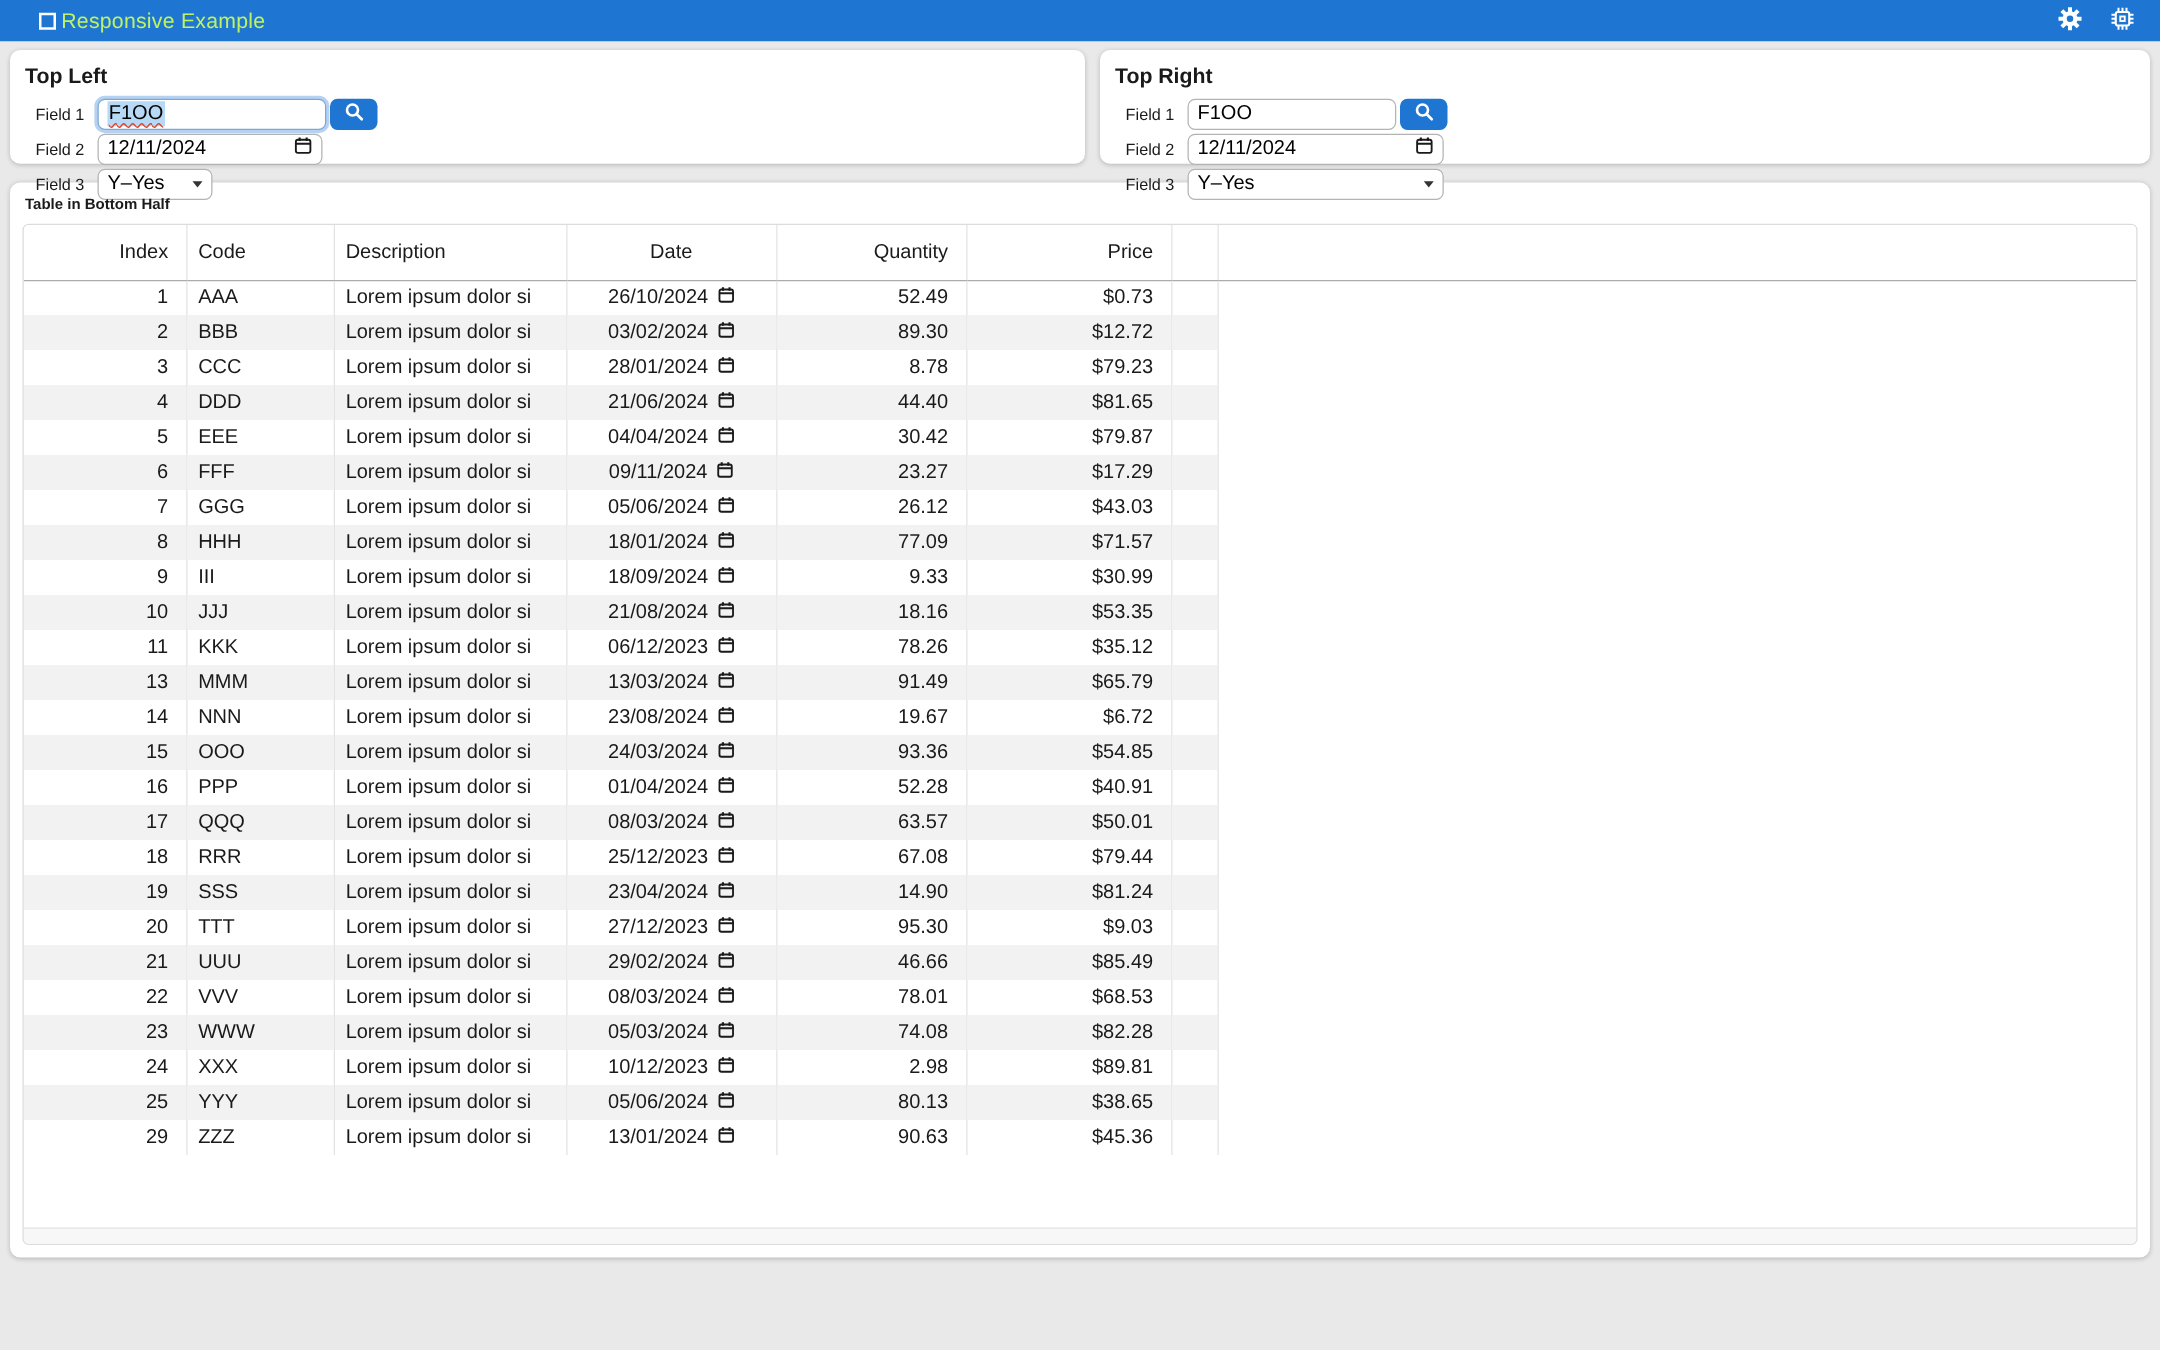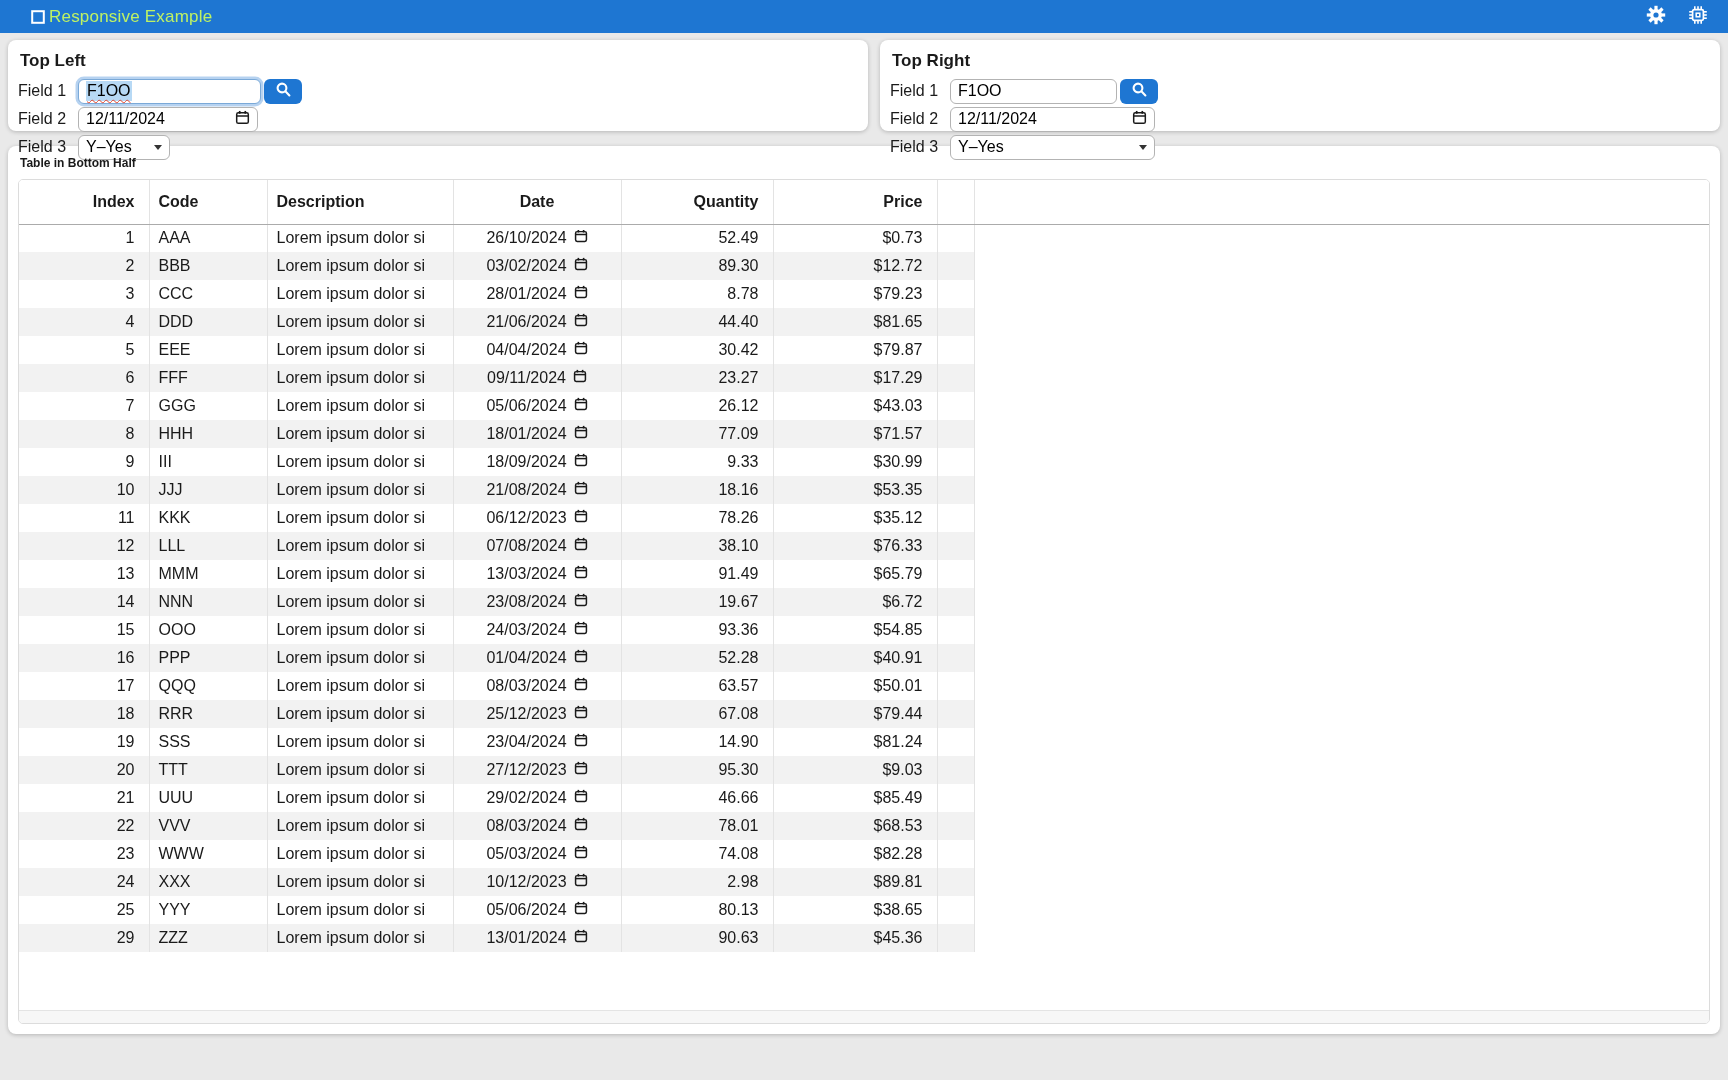--- a/index.html
+++ b/index.html
@@ -25,21 +25,21 @@
   
   .panels-row { display: flex; gap: 12px; padding: 7px 8px 0 8px; }
   .panel {
     background: #fff; border-radius: 8px; box-shadow: 0 1px 4px rgba(0,0,0,.22);
     padding: 9px 10px 10px 10px; height: 91px;
   }
   .panel.left  { width: 860px; flex: 0 0 860px; }
   .panel.right { flex: 1; }
   .panel h2 { font-size: 17px; font-weight: 700; margin: 2px 0 7px 2px; }
   .field-row { display: flex; align-items: center; margin-bottom: 2px; height: 26px; }
-  .field-row label { width: 60px; font-size: 16px; flex: 0 0 60px; }
+  .field-row label { width: 60px; font-size: 13px; flex: 0 0 60px; text-align: center; }
 
   .ctl {
     height: 25px; border: 1px solid #b3b3b3; border-radius: 6px; background: #fff;
     display: inline-flex; align-items: center; justify-content: space-between;
     padding: 0 7px; font-size: 16px; color: #000000;
   }
   .text-input.focused {
     border: 1px solid #7aa9d8;
     box-shadow: 0 0 0 2.5px rgba(93,155,222,.45);
     justify-content: flex-start;
@@ -70,21 +70,21 @@
   }
   .table-card h2 { font-size: 12px; font-weight: 700; margin: 2px 0 9px 2px; }
   .table-frame { border: 1px solid #dcdcdc; border-radius: 5px; overflow: hidden; background: #fff; }
 
   table { border-collapse: collapse; table-layout: fixed; width: 100%; font-size: 16px; }
   col.c-index { width: 130px; } col.c-code { width: 118px; } col.c-desc { width: 186px; }
   col.c-date { width: 168px; } col.c-qty { width: 152px; } col.c-price { width: 164px; }
   col.c-extra { width: 37px; }  col.c-fill { width: auto; }
 
   thead th {
-    height: 44px; font-weight: 700; background: #fff; font-size: 16px;
+    height: 44px; font-weight: 400; background: #fff; font-size: 16px;
     border-bottom: 1px solid #ababab; padding: 0;
   }
   th, td { overflow: hidden; white-space: nowrap; }
   th:not(:first-child), td:not(:first-child) { border-left: 1px solid #e3e3e3; }
   td { height: 28px; padding: 0; }
   tbody tr:nth-child(even) td:not(.fill) { background: #f2f2f2; }
 
   .al-r { text-align: right; padding-right: 14px !important; }
   .al-l { text-align: left; padding-left: 9px !important; }
   .al-c { text-align: center; }
@@ -489,42 +489,20 @@
           </svg>
         </span>
       </span>
     </td>
     <td class="al-r">78.26</td>
     <td class="al-r">$35.12</td>
     <td></td>
     <td class="fill"></td>
   </tr>
           <tr>
-    <td class="al-r">12</td>
-    <td class="al-l">LLL</td>
-    <td class="al-l">Lorem ipsum dolor si</td>
-    <td class="date-cell">
-      <span class="date-wrap">
-        <span>07/08/2024</span>
-        <span>
-          <svg width="14" height="14" viewBox="0 0 16 16" stroke="#1a1a1a" fill="none">
-            <rect x="1.8" y="3" width="12.4" height="11.2" rx="1.8" stroke-width="1.7"></rect>
-            <line x1="1.8" y1="6.4" x2="14.2" y2="6.4" stroke-width="1.7"></line>
-            <line x1="5" y1="1" x2="5" y2="4" stroke-width="1.9"></line>
-                    <line x1="11" y1="1" x2="11" y2="4" stroke-width="1.9"></line>
-          </svg>
-        </span>
-      </span>
-    </td>
-    <td class="al-r">38.10</td>
-    <td class="al-r">$76.33</td>
-    <td></td>
-    <td class="fill"></td>
-  </tr>
-          <tr>
     <td class="al-r">13</td>
     <td class="al-l">MMM</td>
     <td class="al-l">Lorem ipsum dolor si</td>
     <td class="date-cell">
       <span class="date-wrap">
         <span>13/03/2024</span>
         <span>
           <svg width="14" height="14" viewBox="0 0 16 16" stroke="#1a1a1a" fill="none">
             <rect x="1.8" y="3" width="12.4" height="11.2" rx="1.8" stroke-width="1.7"></rect>
             <line x1="1.8" y1="6.4" x2="14.2" y2="6.4" stroke-width="1.7"></line>

